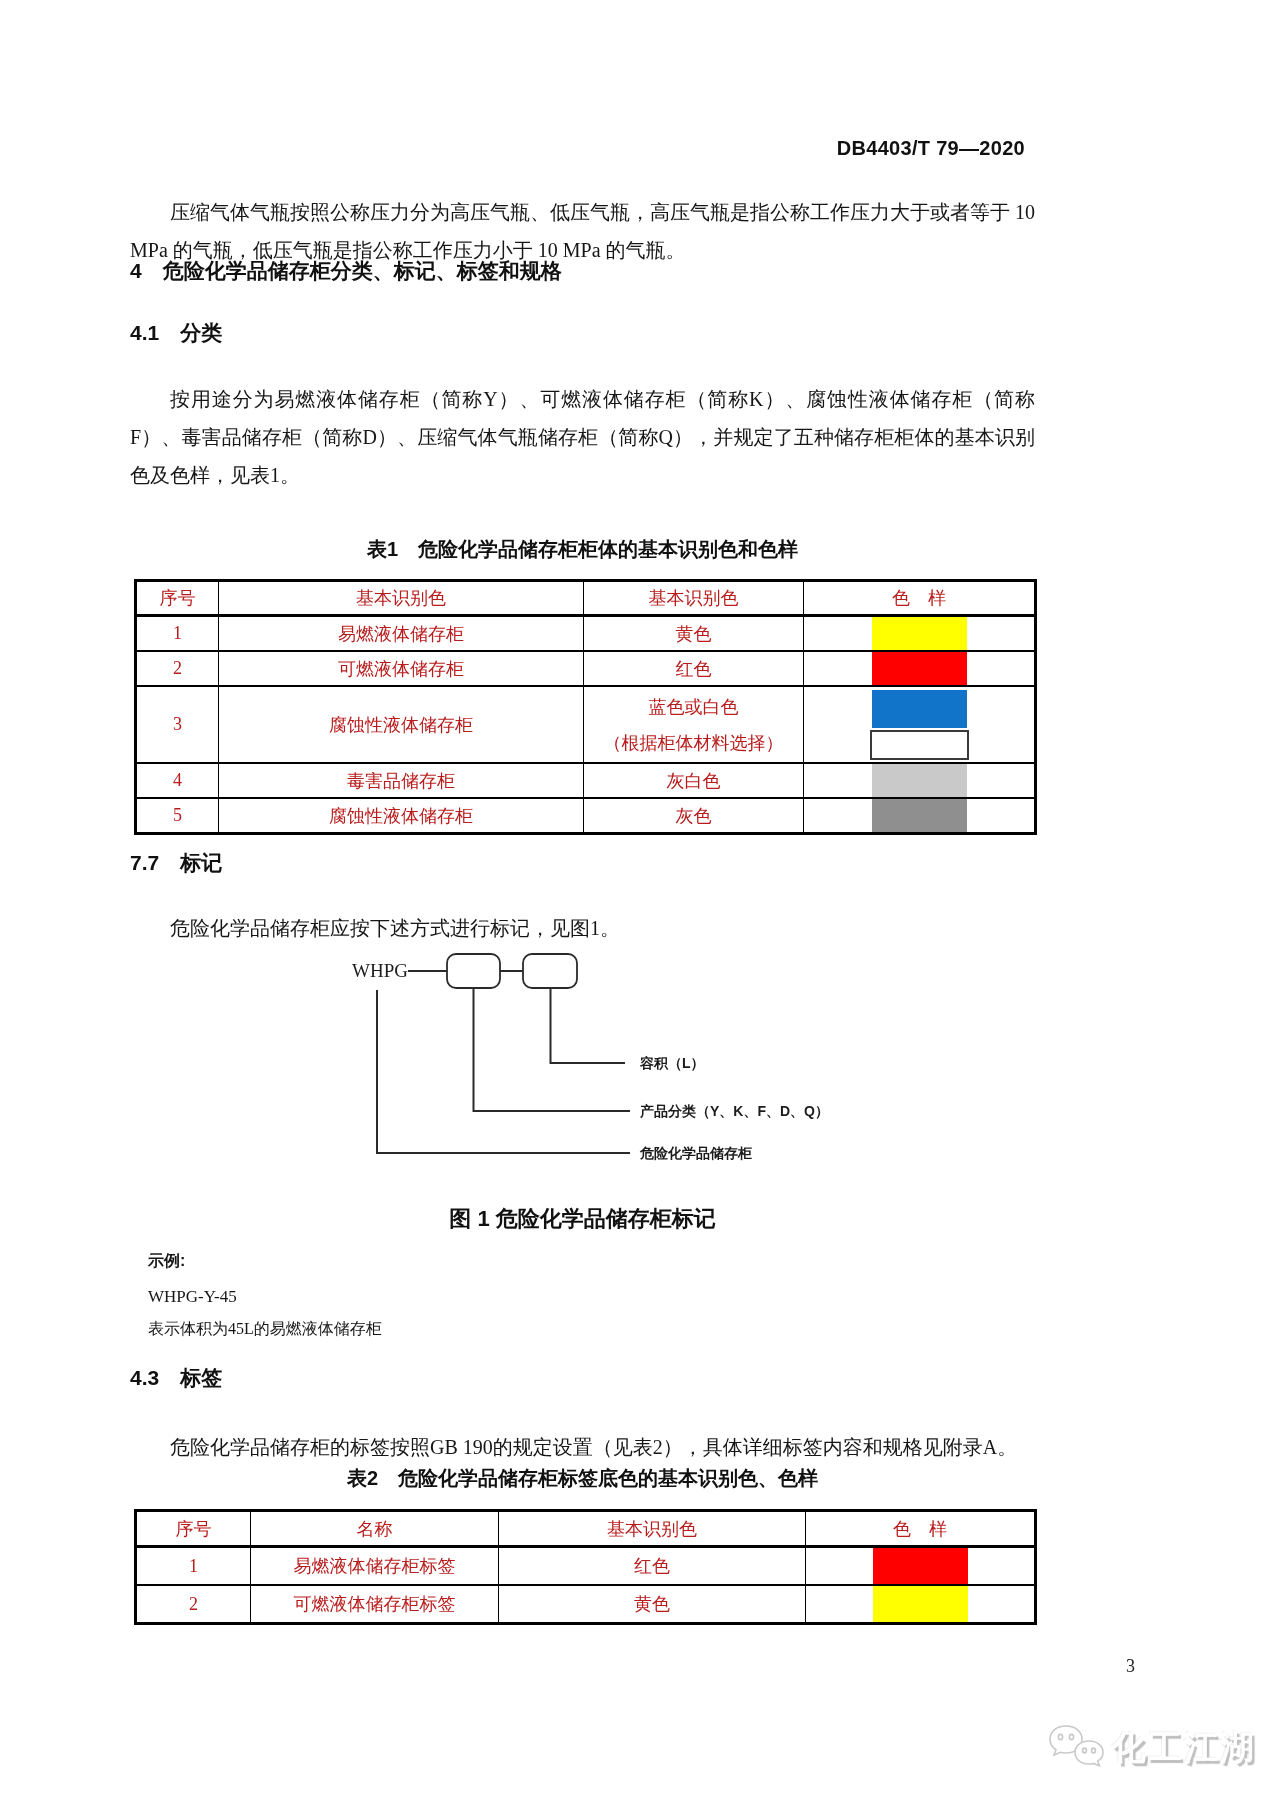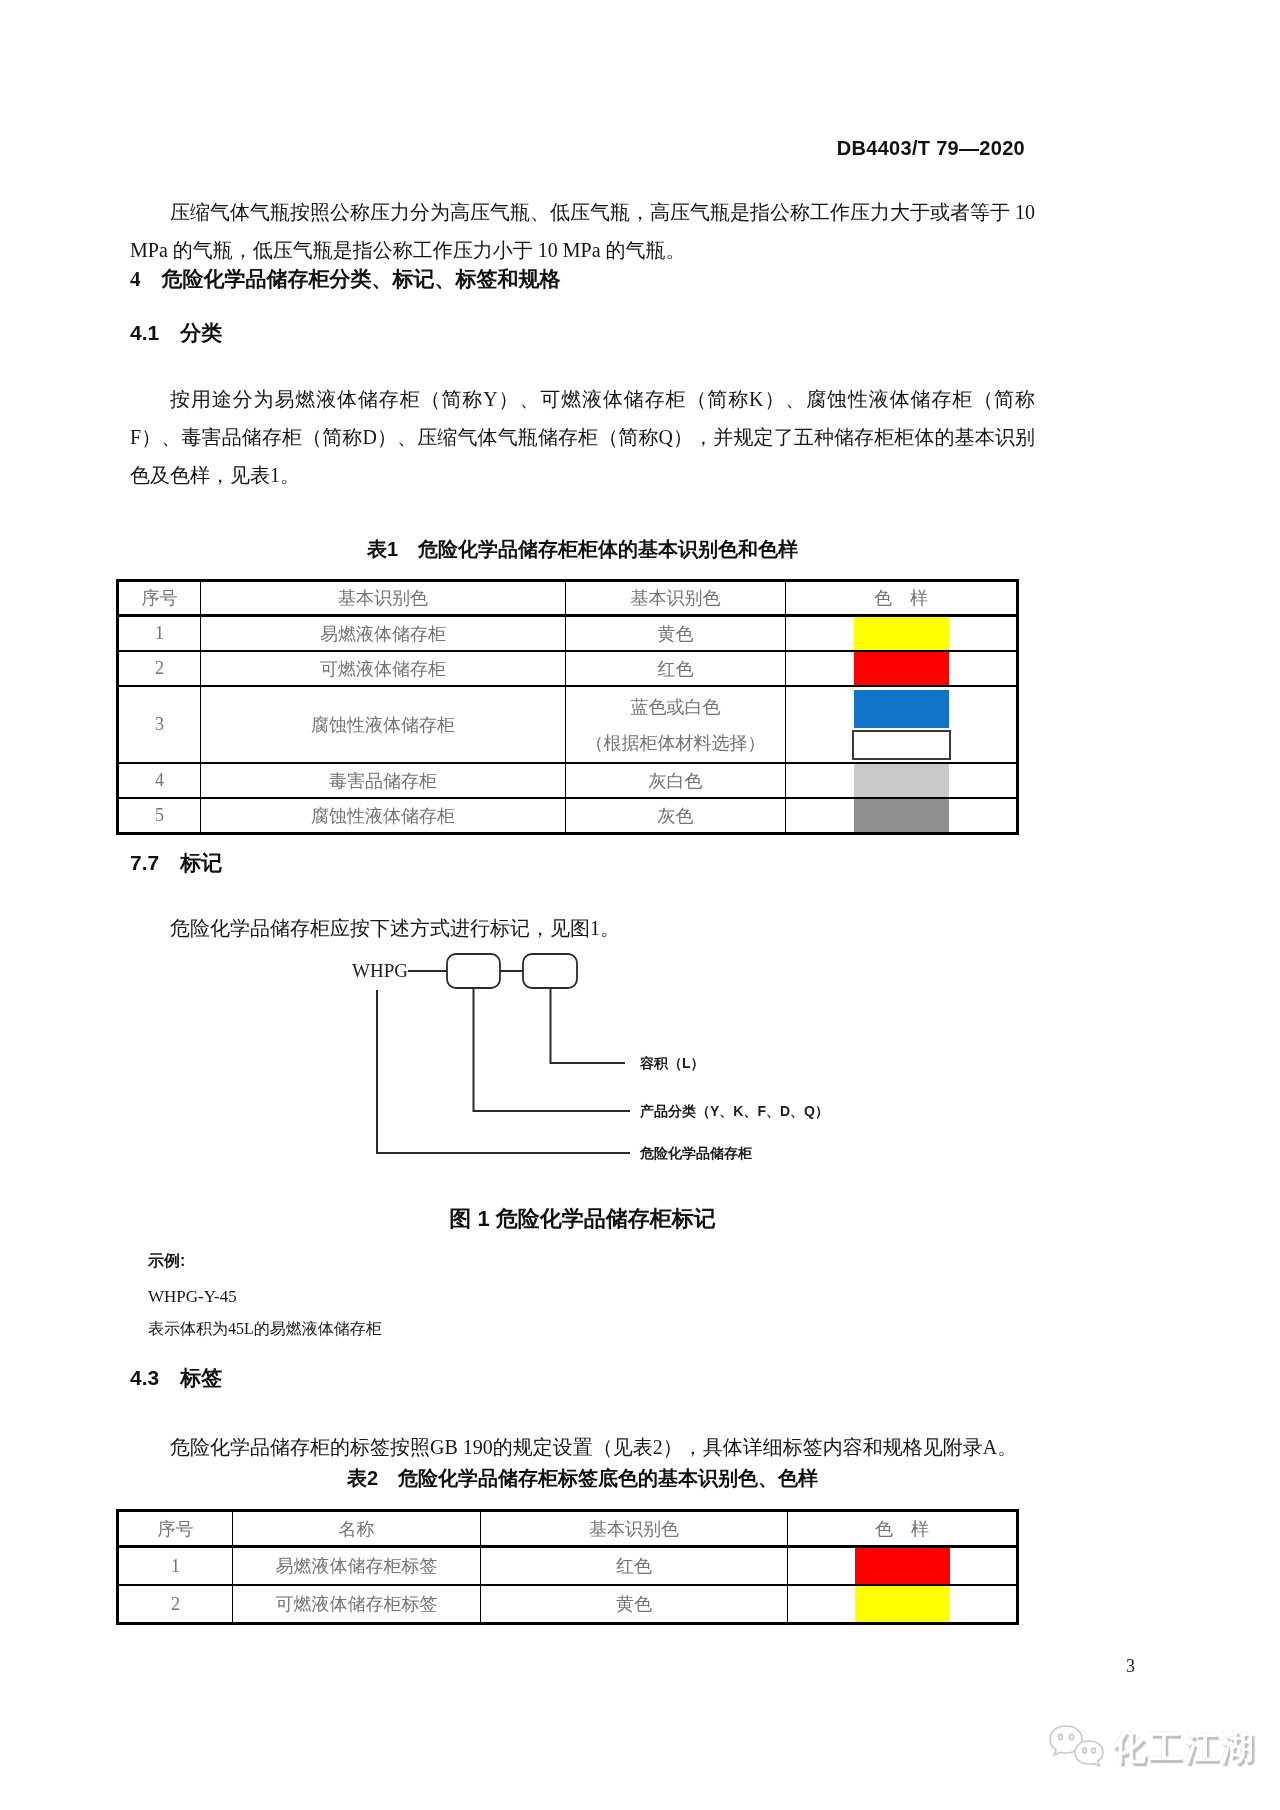--- a/index.html
+++ b/index.html
@@ -9,31 +9,31 @@
   }
   .abs{position:absolute;}
   .doc-number{top:137px;left:0;right:255px;text-align:right;
     font-family:"Liberation Sans",sans-serif;font-weight:700;font-size:20px;letter-spacing:.3px;color:#111;}
   .para{left:130px;width:905px;font-size:20px;line-height:38px;text-align:justify;text-indent:2em;color:#161616;}
   .para-intro{top:173px;}
   .para-class{top:360px;}
   .para-marking{top:889px;}
   .para-label{top:1408px;}
   .heading{left:130px;font-family:"Liberation Sans",sans-serif;font-weight:700;font-size:21px;color:#111;}
-  .h4{top:265px;font-family:Liberation Serif, serif;}
+  .h4{top:257px;}
   .h41{top:319px;}
   .h42{top:849px;}
   .h43{top:1364px;}
   .center-line{left:130px;width:905px;text-align:center;
     font-family:"Liberation Sans",sans-serif;font-weight:700;font-size:20px;color:#111;}
   .t1-title{top:536px;}
   .t2-title{top:1465px;}
   .fig-caption{top:1197px;font-size:22px;margin-top:7px;}
-  .tbl{left:116px;width:900px;border-collapse:collapse;table-layout:fixed;
-    font-family:"Liberation Serif",serif;font-size:18px;color:#737373;}
+  .tbl{left:134px;width:900px;border-collapse:collapse;table-layout:fixed;
+    font-family:"Liberation Serif",serif;font-size:18px;color:#b91c1c;}
   .tbl,.tbl tr,.tbl th,.tbl td{border:1.5px solid #000;}
   .tbl th,.tbl td{border-top-width:2.2px;border-bottom-width:2.2px;
     text-align:center;vertical-align:middle;font-weight:400;padding:0;}
   .tbl{border:3px solid #000;}
   .tbl tr.hdr th{border-bottom-width:3px;}
   .tbl-1{top:579px;}
   .tbl-2{top:1509px;}
   .swatch{display:block;margin:0 auto;width:95px;}
   .sw-full{height:33px;}
   .sw-t2{height:36px;}

